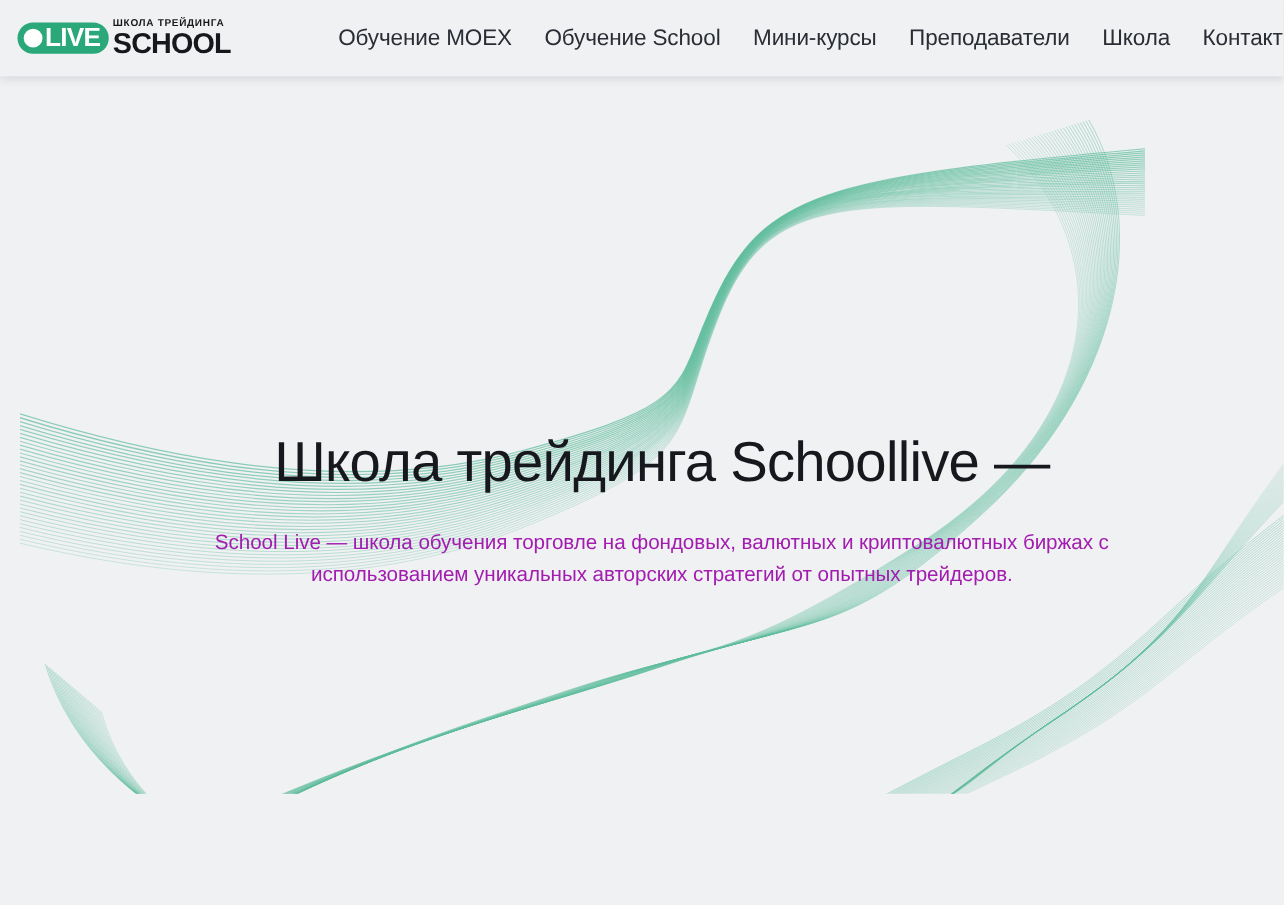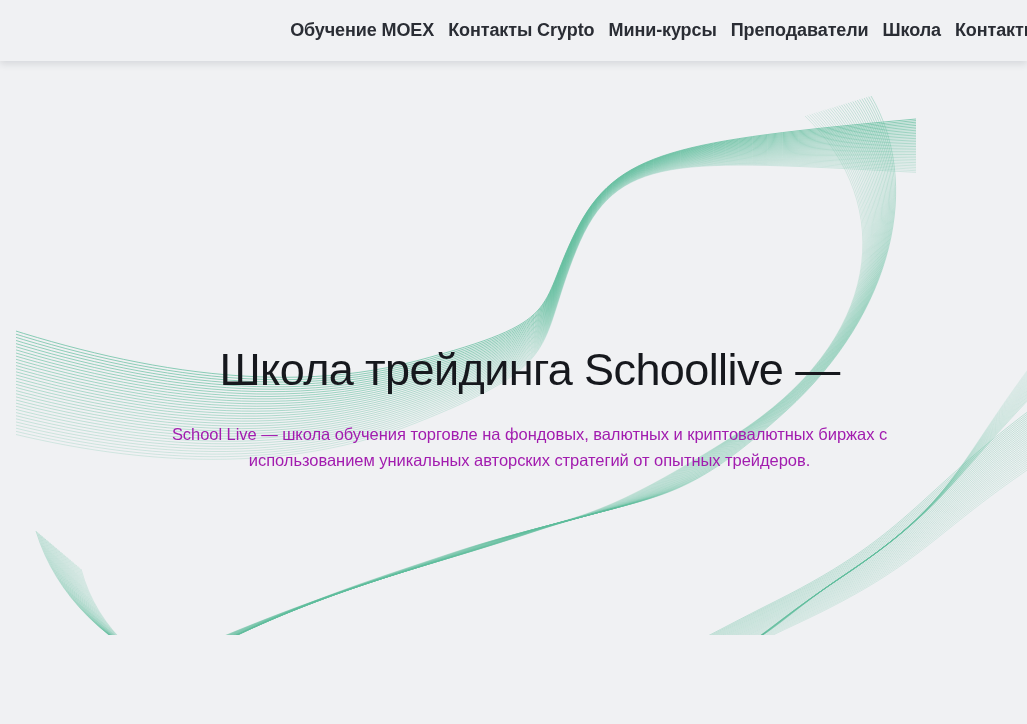--- a/index.html
+++ b/index.html
@@ -84,23 +84,22 @@
     font-weight: 700;
     letter-spacing: -0.7px;
     color: #17181c;
     line-height: 0.92;
   }
 
   #nav {
     display: flex;
     align-items: flex-end;
     margin-left: auto;
-    gap: 14px;
+    gap: 26px;
     padding-right: 0;
-    font-weight: bold;
   }
   .nav-item {
     font-size: 18px;
     color: #2a2d34;
     letter-spacing: -0.1px;
     white-space: nowrap;
     cursor: pointer;
     font-family: "Liberation Sans", sans-serif;
   }
   .nav-item:last-child { margin-right: -12px; }
@@ -155,24 +154,34 @@
     font-family: "Liberation Sans", sans-serif;
   }
 </style>
 </head>
 <body>
 
 <div id="page">
 
   <div id="header">
 
+    <div id="logo">
+      <div class="logo-badge">
+        <div class="logo-dot"></div>
+        <div class="logo-live">LIVE</div>
+      </div>
+      <div class="logo-words">
+        <div class="logo-kicker">ШКОЛА ТРЕЙДИНГА</div>
+        <div class="logo-school">SCHOOL</div>
+      </div>
+    </div>
 
     <div id="nav">
       <div class="nav-item">Обучение MOEX</div>
-      <div class="nav-item">Контакты Crypto</div>
+      <div class="nav-item">Обучение School</div>
       <div class="nav-item">Мини-курсы</div>
       <div class="nav-item">Преподаватели</div>
       <div class="nav-item">Школа</div>
       <div class="nav-item">Контакты</div>
     </div>
 
   </div>
 
   <div id="hero">
 

